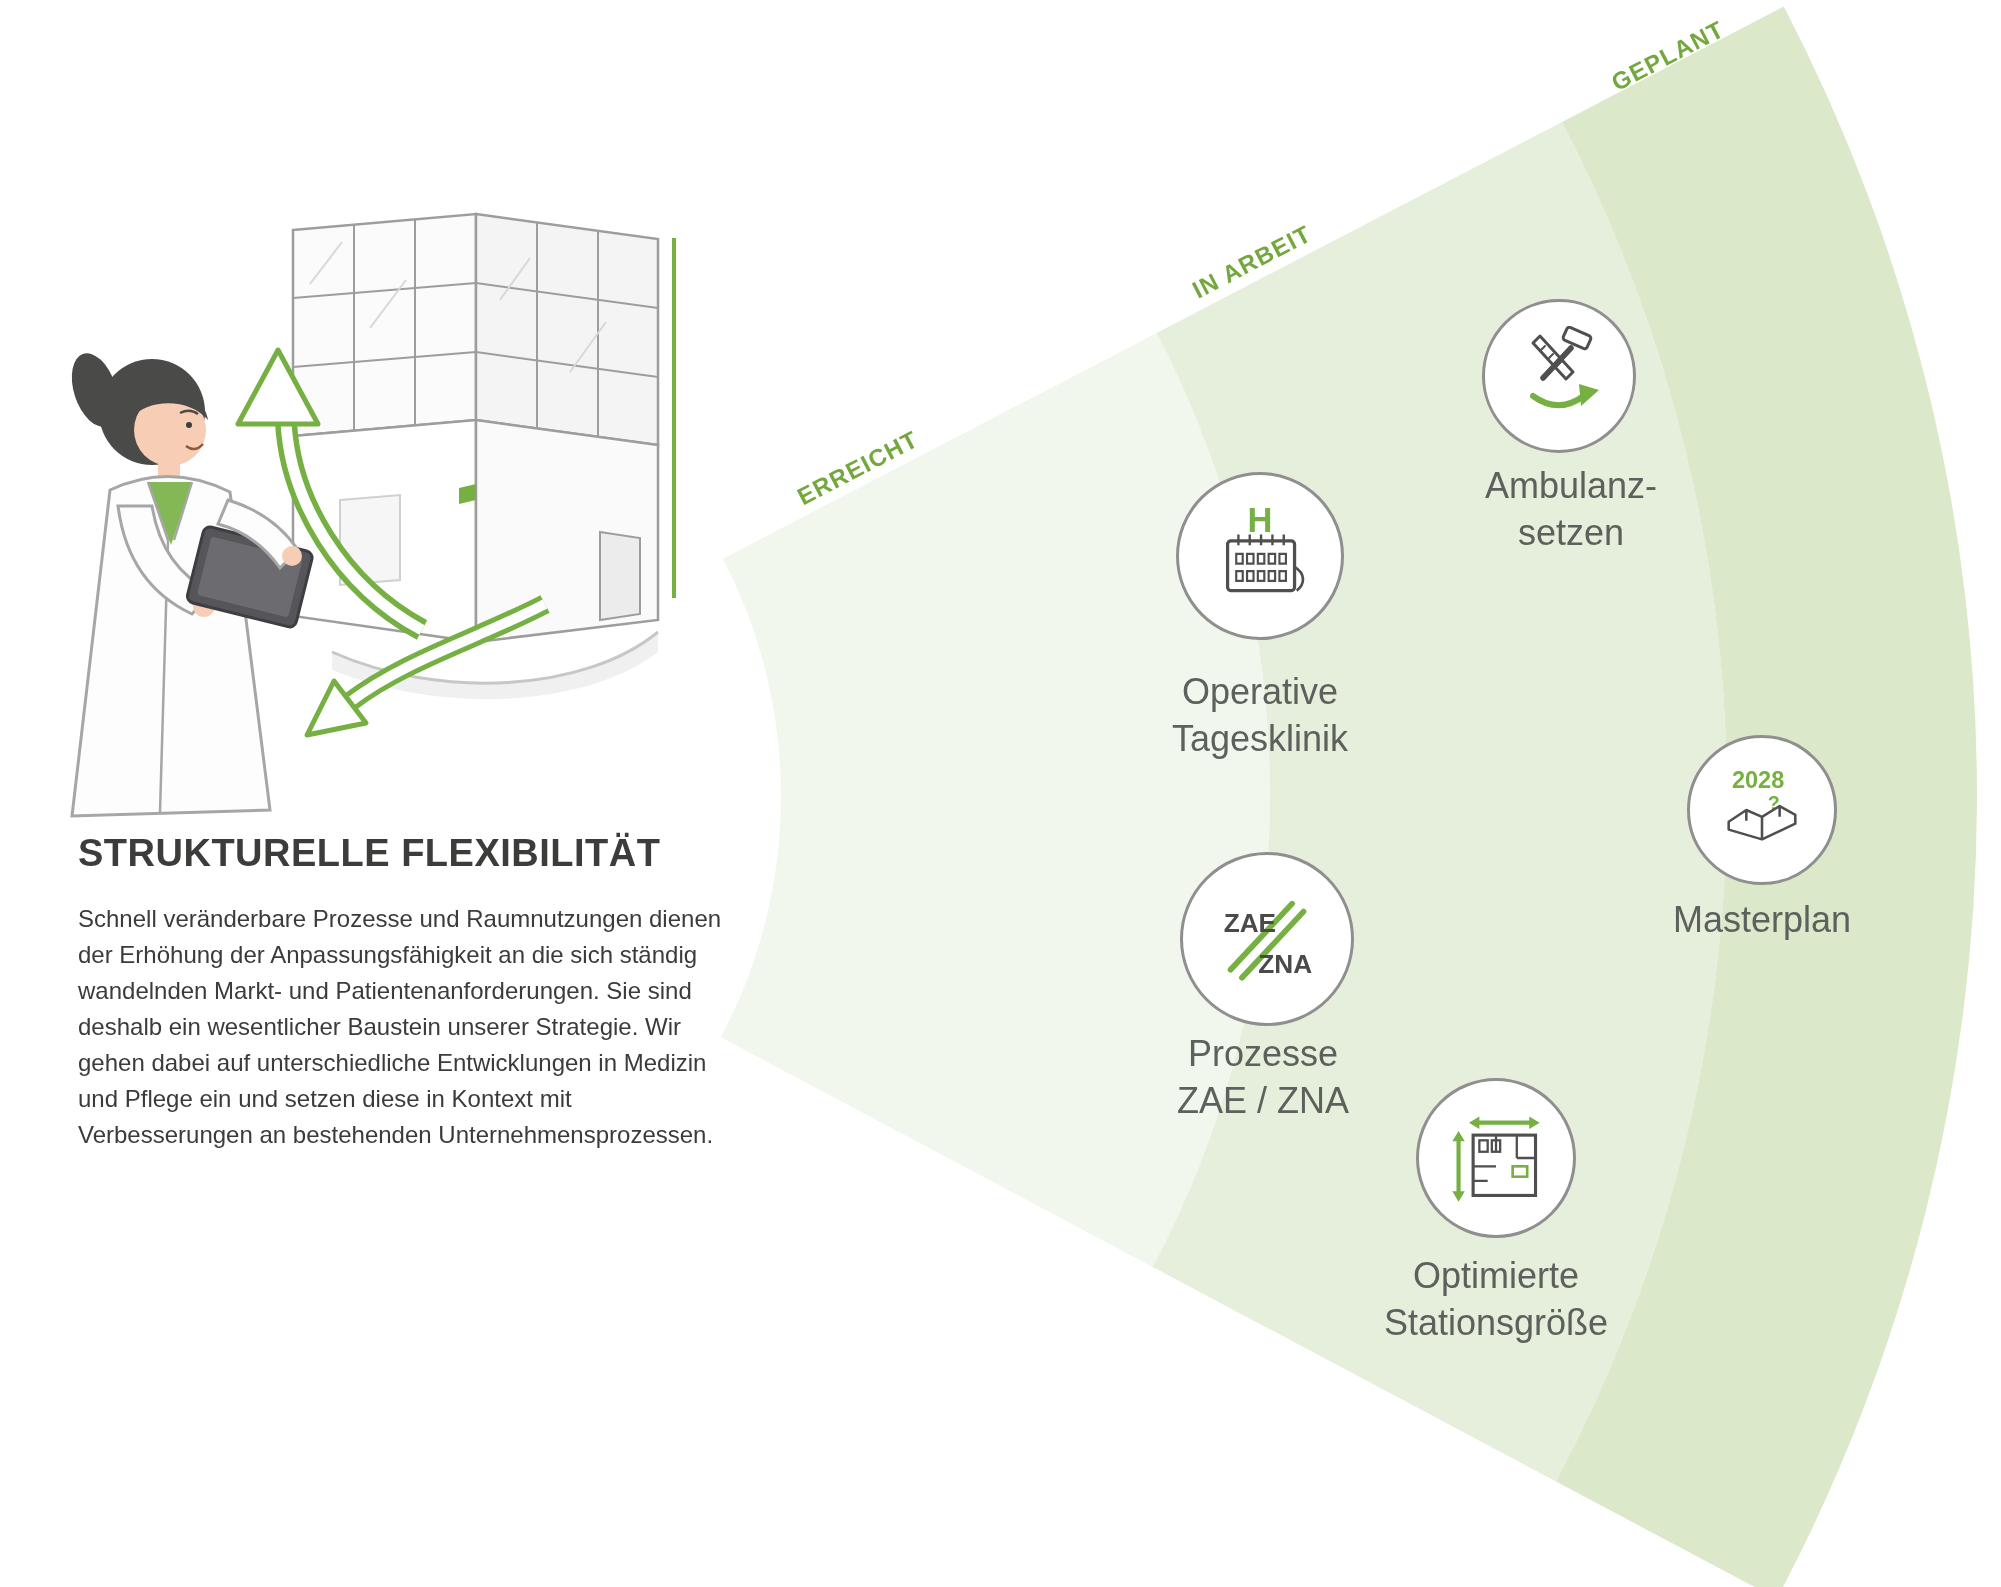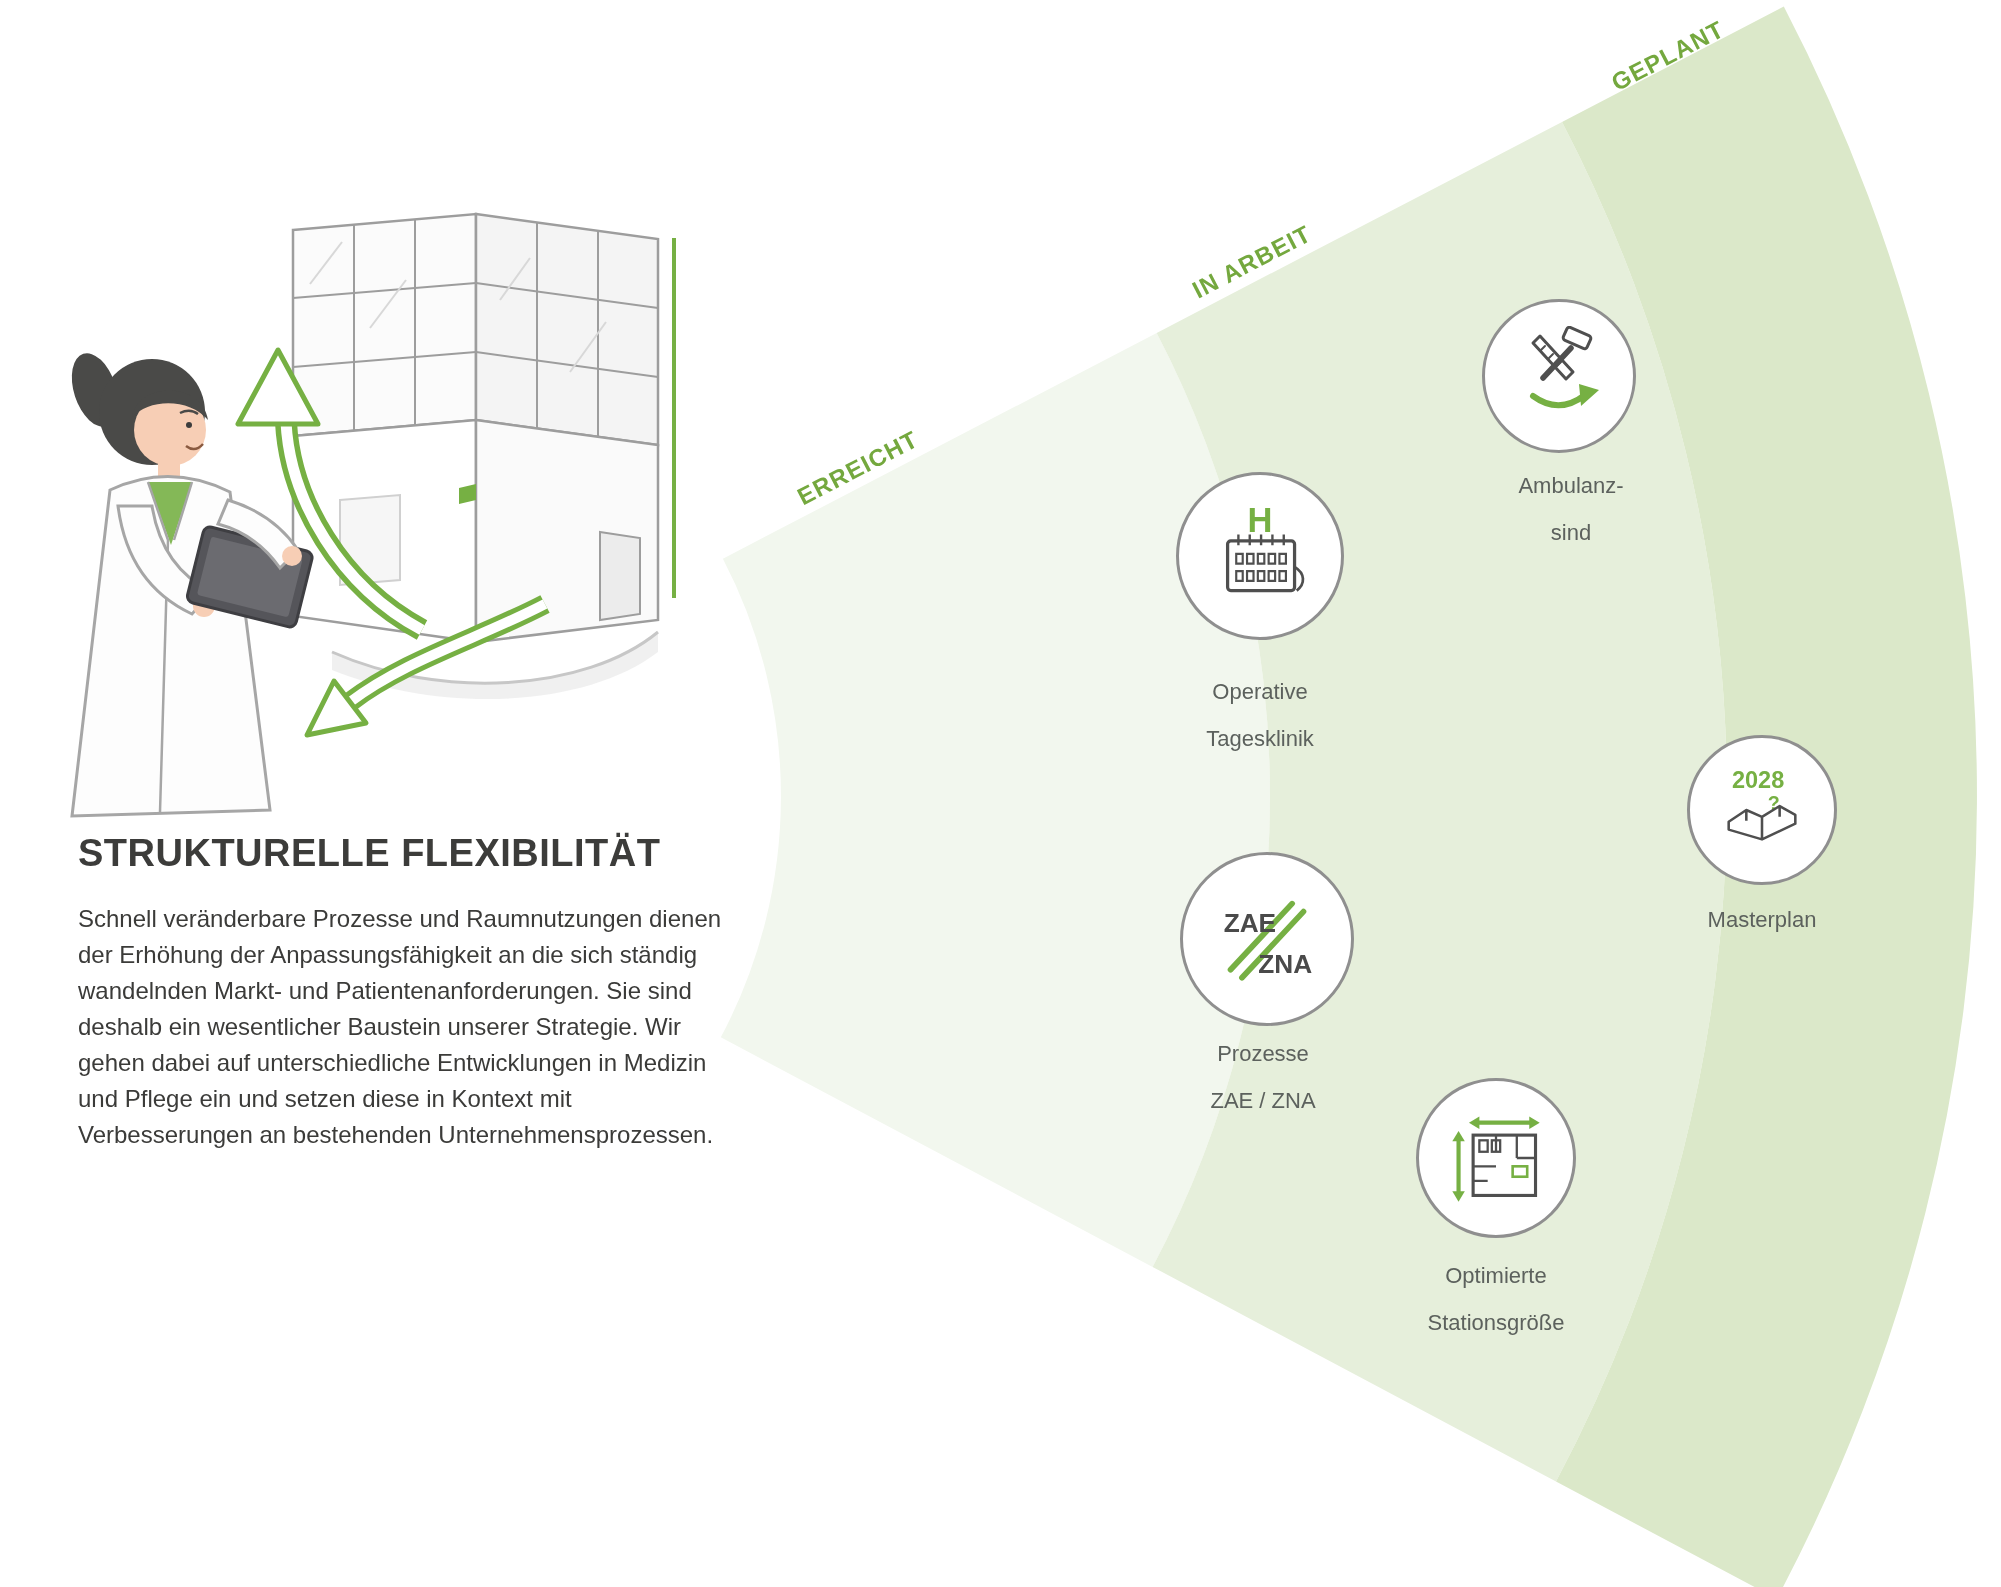--- a/index.html
+++ b/index.html
@@ -4,21 +4,21 @@
 <style>
   html,body{margin:0;padding:0;background:#fff;}
   .canvas{position:relative;width:2001px;height:1587px;overflow:hidden;background:#fff;
           font-family:"Liberation Sans",sans-serif;}
   .fan-svg{position:absolute;left:0;top:0;}
   .zone-label{position:absolute;font-weight:bold;font-size:24px;letter-spacing:1.2px;
               color:#74a83e;white-space:nowrap;transform:translate(-50%,-50%) rotate(-27.5deg);}
   .node{position:absolute;background:#fff;border:3px solid #8f8f8f;border-radius:50%;
         display:flex;align-items:center;justify-content:center;box-sizing:border-box;}
   .node-label{position:absolute;transform:translateX(-50%);text-align:center;
-              font-size:22px;line-height:47px;color:#5c615d;white-space:nowrap;}
+              font-size:36px;line-height:47px;color:#5c615d;white-space:nowrap;}
   .intro-title{position:absolute;left:78px;top:832px;font-size:38px;font-weight:bold;
                letter-spacing:.5px;color:#3c3c3a;}
   .intro-text{position:absolute;left:78px;top:901px;width:660px;font-size:24px;
               line-height:36px;color:#3b3b39;}
   .icon-text{font-family:"Liberation Sans",sans-serif;font-weight:bold;}
   svg text{text-anchor:middle;}
 </style>
 </head>
 <body>
 
@@ -56,21 +56,21 @@
         <path d="M36 20 l-4 4 M44 28 l-4 4 M52 36 l-4 4" stroke-width="2" fill="none"></path>
         <rect x="55" y="5" width="26" height="14" rx="3" transform="rotate(24 68 12)" fill="#fff" stroke-width="3"></rect>
         <path d="M62 22 L 34 52" stroke-width="5.5" fill="none"></path>
       </g>
       <path d="M24 70 Q 50 89 76 69" stroke="#76b043" stroke-width="6" fill="none" stroke-linecap="round"></path>
       <polygon points="70,58 90,64 72,80" fill="#76b043"></polygon>
     </svg>
   </div>
   <div class="node-label" style="left:1571px;top:462px;">
     <div>Ambulanz-</div>
-    <div>sind</div>
+    <div>setzen</div>
   </div>
 
   <div class="node" style="left:1687px;top:735px;width:150px;height:150px;">
     <svg width="98" height="98" viewBox="0 0 100 100">
       <text x="46" y="28" font-size="24" fill="#76b043" class="icon-text">2028</text>
       <text x="62" y="50" font-size="20" fill="#76b043" class="icon-text">?</text>
       <path d="M16 62 L34 50 L50 57 L68 46 L84 55 L84 64 L50 80 L16 70 Z M34 50 V 61 M50 57 V 68 M68 46 V 57 M50 80 V 68" fill="#fff" stroke="#4f4f4f" stroke-width="2.6" stroke-linejoin="round"></path>
     </svg>
   </div>
   <div class="node-label" style="left:1762px;top:896px;">

